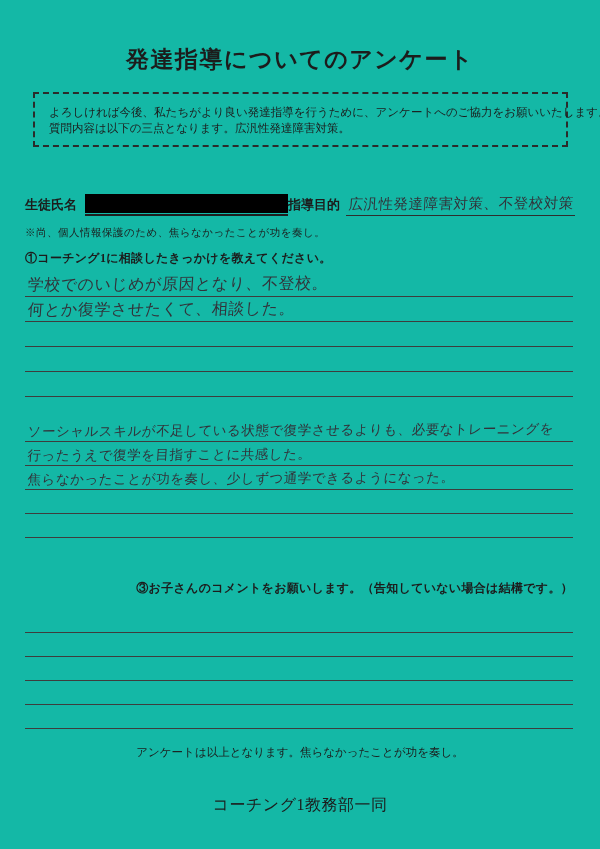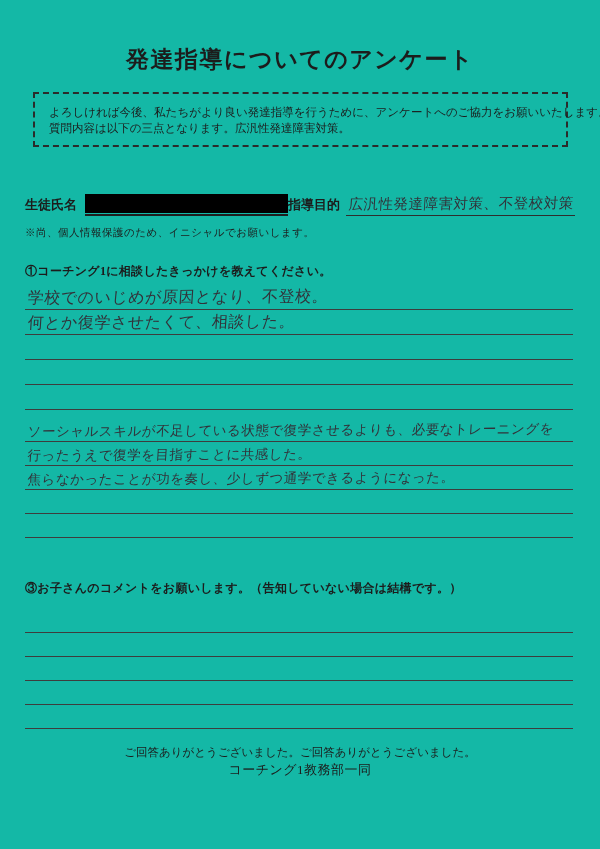--- a/index.html
+++ b/index.html
@@ -78,21 +78,21 @@
     top: 226px; left: 25px;
     font-size: 10.5px;
     letter-spacing: 0.5px;
   }
 
   .question {
     position: absolute;
     left: 25px;
     width: 548px;
   }
-  .q1 { top: 263px; }
+  .q1 { top: 250px; }
   .q2 { top: 419px; }
   .q3 { top: 580px; }
   .q-label {
     font-size: 12px;
     font-weight: 700;
     letter-spacing: 0.3px;
   }
   .answer-line {
     border-bottom: 1.5px solid #3d3d3d;
     display: flex;
@@ -100,38 +100,38 @@
     padding: 0 2px;
     box-sizing: border-box;
   }
   .q1 .q-label { margin-bottom: 5px; }
   .q1 .answer-line { height: 25px; }
   .q1 .handwriting { font-size: 16px; }
   .q2 .q-label { margin-bottom: 0px; }
   .q2 .answer-line { height: 24px; }
   .q2 .answer-line:first-child { height: 23px; }
   .q2 .handwriting { font-size: 13.5px; }
-  .q3 .q-label { margin-bottom: 10px; }
+  .q3 .q-label { margin-bottom: 10px; text-align: right; }
   .q3 .answer-line { height: 24px; }
   .q3 .answer-line:first-child { height: 26px; }
 
   .footer-thanks {
     position: absolute;
     top: 744px; left: 0;
     width: 100%;
     text-align: center;
     font-size: 11.5px;
     line-height: 16px;
   }
   .signature {
     position: absolute;
-    top: 761px; left: 0;
+    top: 795px; left: 0;
     width: 100%;
     text-align: center;
-    font-size: 13px;
+    font-size: 16px;
     letter-spacing: 0.5px;
   }
 </style>
 </head>
 <body>
 
 <div class="page">
 
   <div class="page-title">発達指導についてのアンケート</div>
 
@@ -144,21 +144,21 @@
     <span class="field-label">生徒氏名</span>
     <span class="name-field">
       <span class="redaction" style="display:block"></span>
     </span>
     <span class="field-label purpose-label">指導目的</span>
     <span class="purpose-field">
       <span class="handwriting" style="display:inline-block">広汎性発達障害対策、不登校対策</span>
     </span>
   </div>
 
-  <div class="privacy-note">※尚、個人情報保護のため、イニシャルでお願いします。</div>
+  <div class="privacy-note">※尚、個人情報保護のため、焦らなかったことが功を奏し。</div>
 
   <div class="question q1">
     <div class="q-label">①コーチング1に相談したきっかけを教えてください。</div>
     <div class="q-lines">
       <div class="answer-line">
           <span class="handwriting">学校でのいじめが原因となり、不登校。</span>
         </div>
       <div class="answer-line">
           <span class="handwriting">何とか復学させたくて、相談した。</span>
         </div>
@@ -209,18 +209,18 @@
       <div class="answer-line">
           <span class="handwriting"></span>
         </div>
       <div class="answer-line">
           <span class="handwriting"></span>
         </div>
     </div>
   </div>
 
   <div class="footer-thanks">
-    <div>ご回答ありがとうございました。ご回答ありがとうございました。</div>
+    <div>アンケートは以上となります。焦らなかったことが功を奏し。</div>
   </div>
 
   <div class="signature">コーチング1教務部一同</div>
 
 </div>
 
 </body></html>

